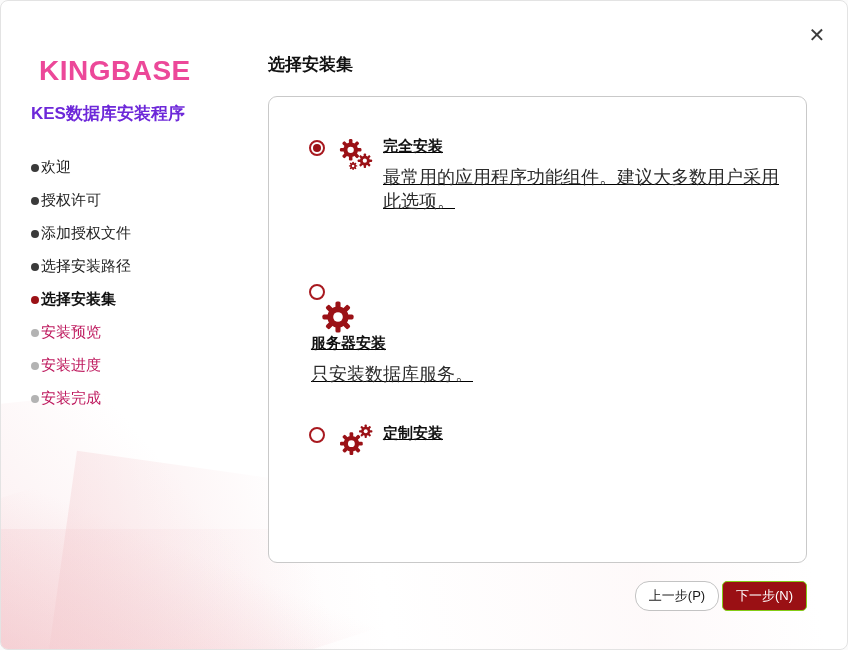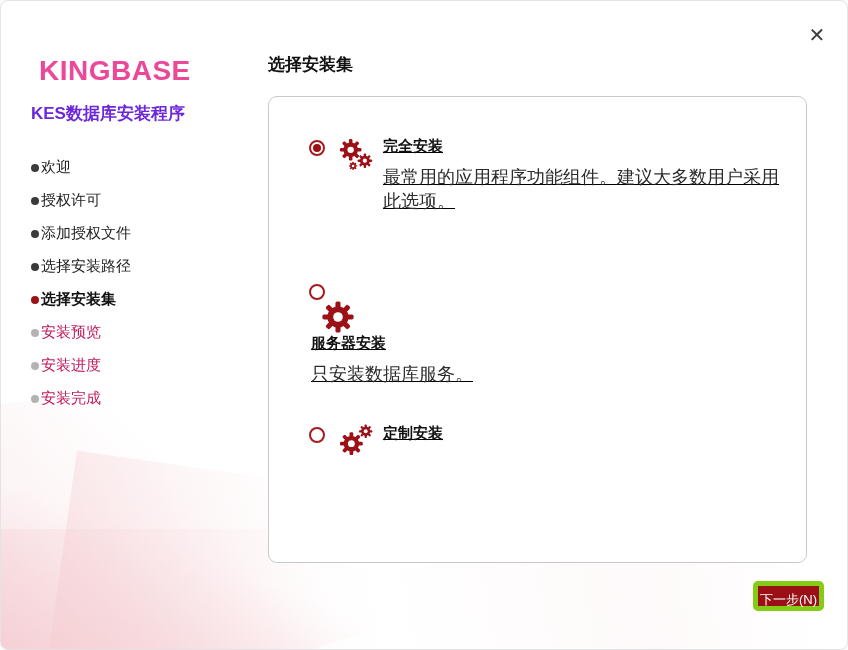--- a/index.html
+++ b/index.html
@@ -71,21 +71,21 @@
   
   .btn{
     position:absolute;top:580px;height:30px;box-sizing:border-box;
     font-size:13px;text-align:center;line-height:28px;cursor:pointer;
     font-family:"Liberation Sans","DejaVu Sans",sans-serif;
   }
   .btn-prev{
     left:634px;width:84px;background:#fff;border:1px solid #c3c3c3;border-radius:14px;color:#1a1a1a;
   }
   .btn-next{
-    left:752px;width:71px;background:#9a1014;border:5px solid #84cc16;border-radius:5px;color:#fff;
+    left:721px;width:85px;background:#9a1014;border:1px solid #84cc16;border-radius:5px;color:#fff;
   }
   svg{display:block;}
 </style>
 </head>
 <body>
 
 <svg width="0" height="0" style="position:absolute">
   <defs>
     <g id="gear">
       <rect x="10.2" y="1" width="3.6" height="22" rx="1.2"></rect>
@@ -193,15 +193,16 @@
           <circle cx="22" cy="6" r="1.6" fill="#fff"></circle>
         </svg>
       </span>
       <div class="opt-text">
         <div class="opt-title">定制安装</div>
       </div>
     </div>
 
   </div>
 
+  <div class="btn btn-prev">上一步(P)</div>
   <div class="btn btn-next">下一步(N)</div>
 
 </div>
 
 </body></html>

